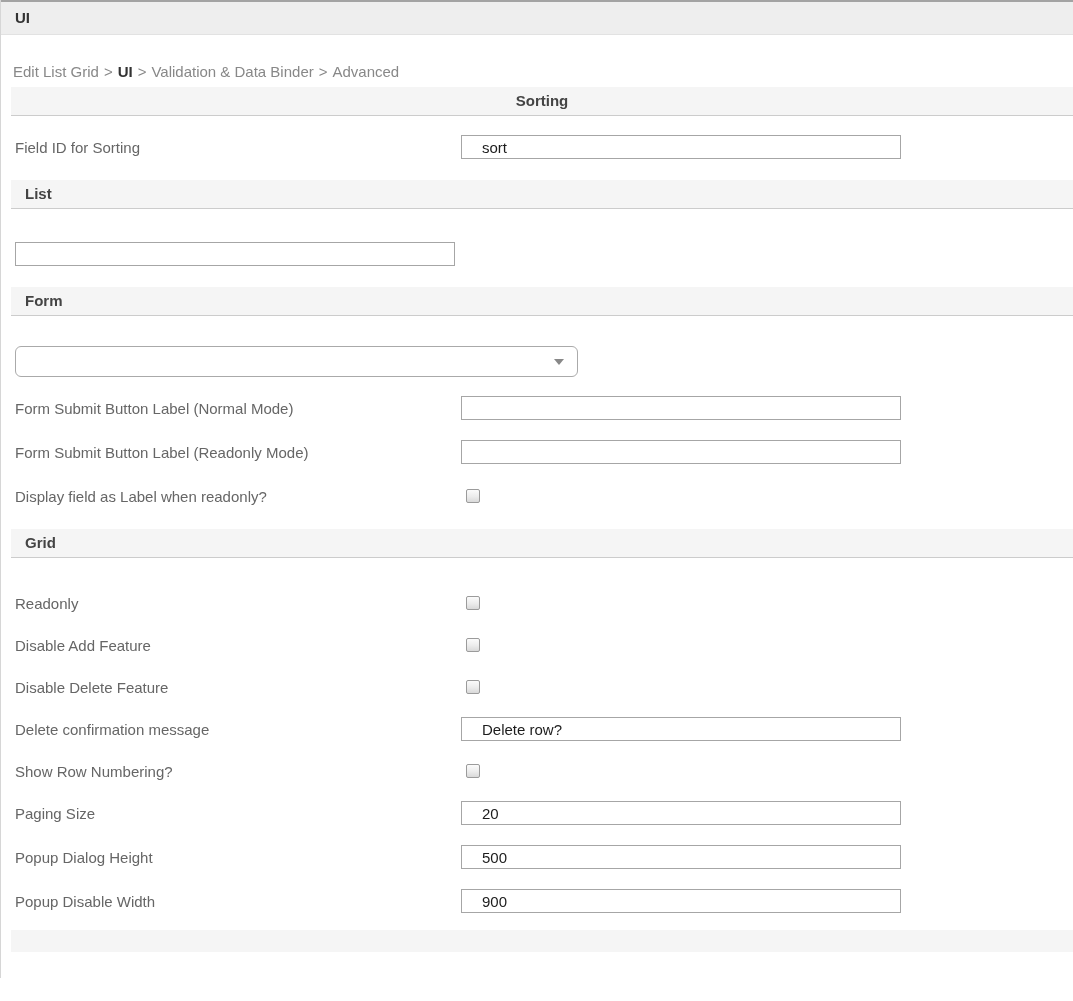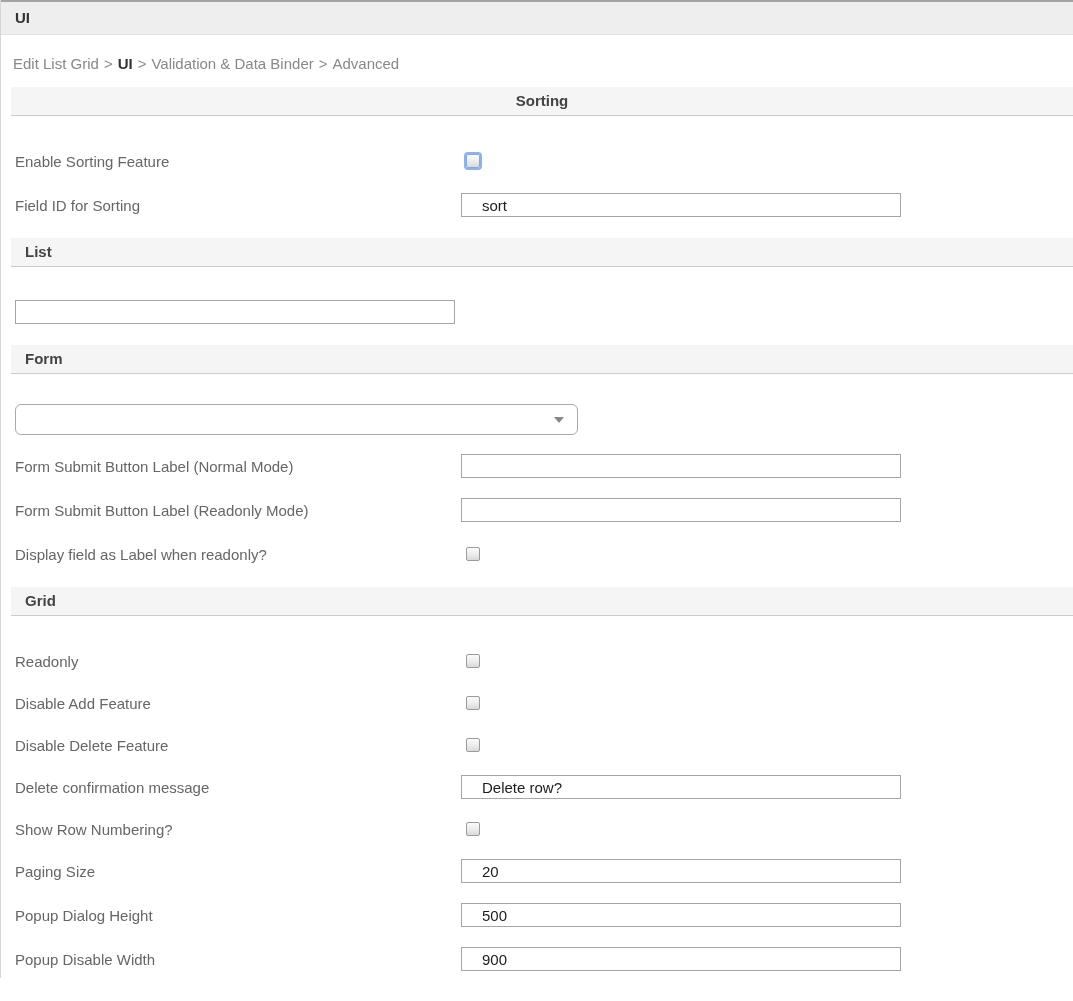--- a/index.html
+++ b/index.html
@@ -20,21 +20,21 @@
     border-top: 2px solid #a3a3a3;
     border-bottom: 1px solid #e2e2e2;
     background: #eeeeee;
     padding: 7px 14px 8px 14px;
     font-size: 15px;
     font-weight: bold;
     color: #333333;
   }
   
   .breadcrumb {
-    padding: 20px 0 0 12px;
+    padding: 28px 0 0 12px;
     font-size: 15px;
     color: #888888;
     height: 30px;
   }
   .breadcrumb .crumb { color: #888888; cursor: pointer; }
   .breadcrumb .crumb.current { color: #333333; font-weight: bold; cursor: default; }
   .breadcrumb .sep { color: #888888; padding: 0 5px; }
   
   .section-header {
     margin-left: 10px;
@@ -127,26 +127,20 @@
     <span>UI</span>
   </div>
 
   <div class="breadcrumb">
     <span class="crumb">Edit List Grid</span><span class="sep">&gt;</span><span class="crumb current">UI</span><span class="sep">&gt;</span><span class="crumb">Validation &amp; Data Binder</span><span class="sep">&gt;</span><span class="crumb">Advanced</span>
   </div>
 
   <div class="section-header first">
     <span>Sorting</span>
   </div>
-  <div class="row first cb" style="margin-top:32px;">
-    <div class="field-label">Enable Sorting Feature</div>
-    <div class="control">
-      <span class="checkbox focused"></span>
-    </div>
-  </div>
   <div class="row">
     <div class="field-label">Field ID for Sorting</div>
     <div class="control">
       <input type="text" class="text-input" value="sort" style="">
     </div>
   </div>
 
   <div class="section-header">
     <span>List</span>
   </div>

